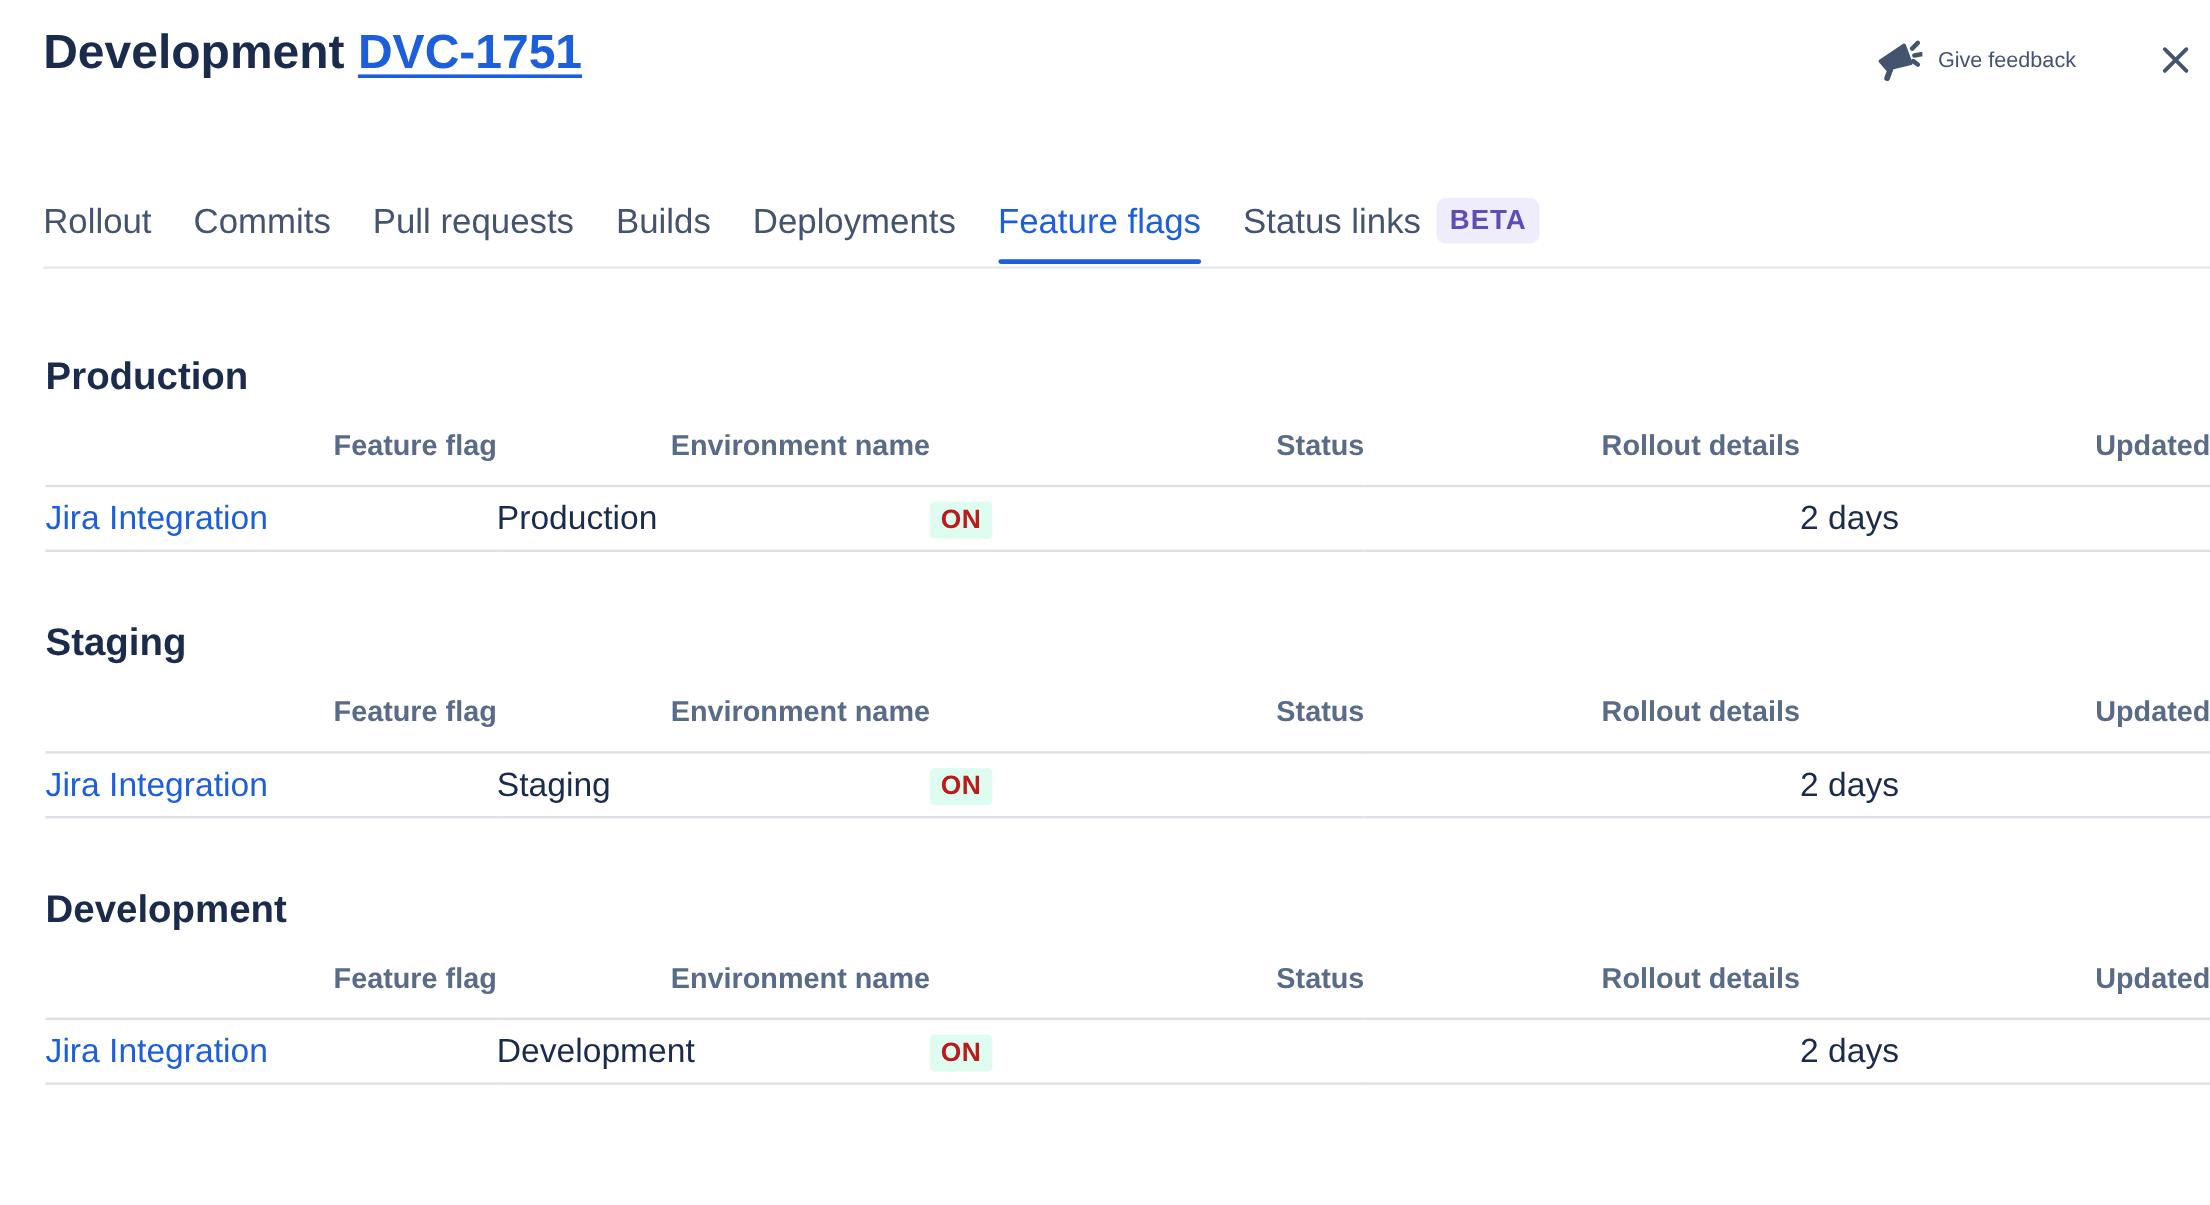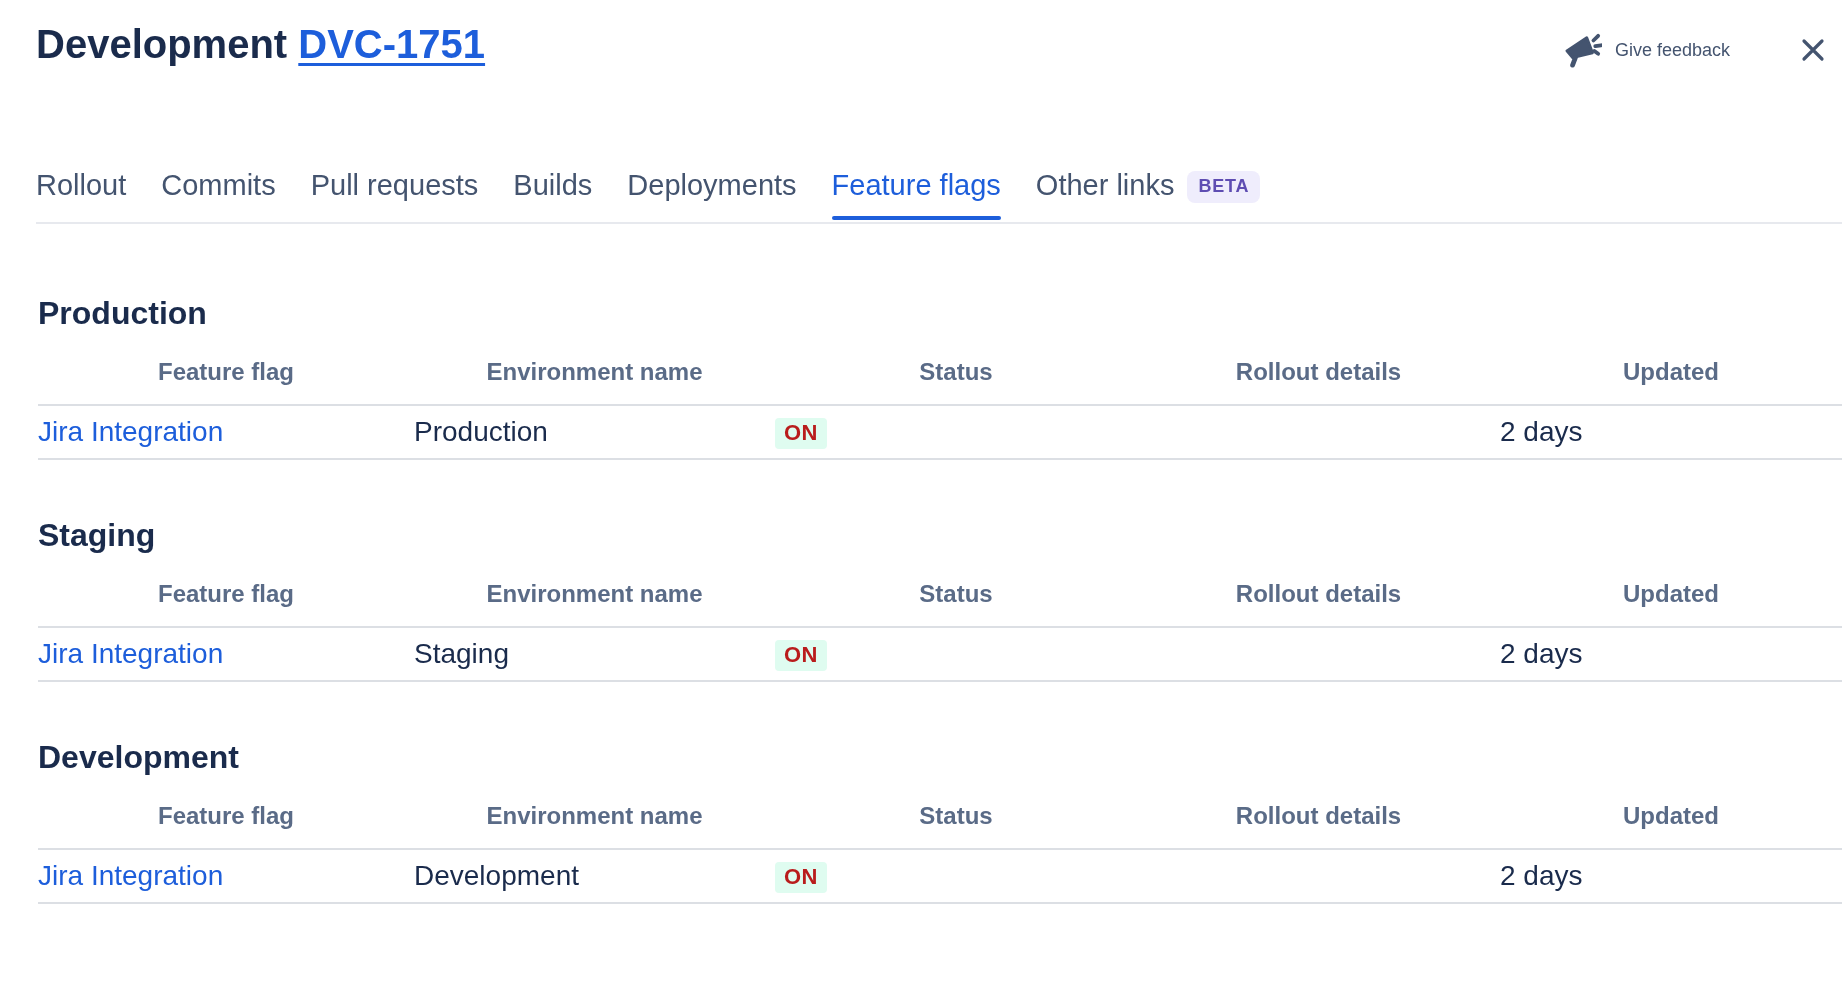--- a/index.html
+++ b/index.html
@@ -80,21 +80,21 @@
     content: "";
     position: absolute;
     left: 0; right: 0; bottom: -2px;
     height: 4px;
     border-radius: 2px;
     background: #1D5EDB;
   }
   .beta-badge {
     display: inline-block;
     margin-left: 13px;
-    font-size: 18px;
+    font-size: 23px;
     font-weight: 700;
     letter-spacing: 0.8px;
     color: #5E4DB2;
     background: #EFEDFC;
     padding: 5px 11px 6px;
     border-radius: 8px;
     position: relative;
     top: -3px;
   }
 
@@ -111,21 +111,21 @@
   table {
     width: 100%;
     border-collapse: collapse;
     table-layout: fixed;
   }
   col.c1 { width: 376px; }
   col.c2 { width: 361px; }
   col.c3 { width: 362px; }
   col.c4 { width: 363px; }
   th {
-    text-align: center;
+    text-align: right;
     font-size: 24px;
     font-weight: 700;
     color: #5A6B87;
     padding: 16px 0 18px 0;
     border-bottom: 2px solid #DCDFE4;
   }
   td {
     font-size: 28px;
     font-weight: 400;
     color: #1A2B4C;
@@ -196,21 +196,21 @@
   <div class="tab">
     <span>Builds</span>
   </div>
   <div class="tab">
     <span>Deployments</span>
   </div>
   <div class="tab active">
     <span>Feature flags</span>
   </div>
   <div class="tab">
-    <span>Other links</span><span class="beta-badge">BETA</span>
+    <span>Status links</span><span class="beta-badge">BETA</span>
   </div>
 </nav>
 
 <main>
 
   <section class="section first">
     <h2>Production</h2>
     <table>
       <colgroup>
           <col class="c1">

